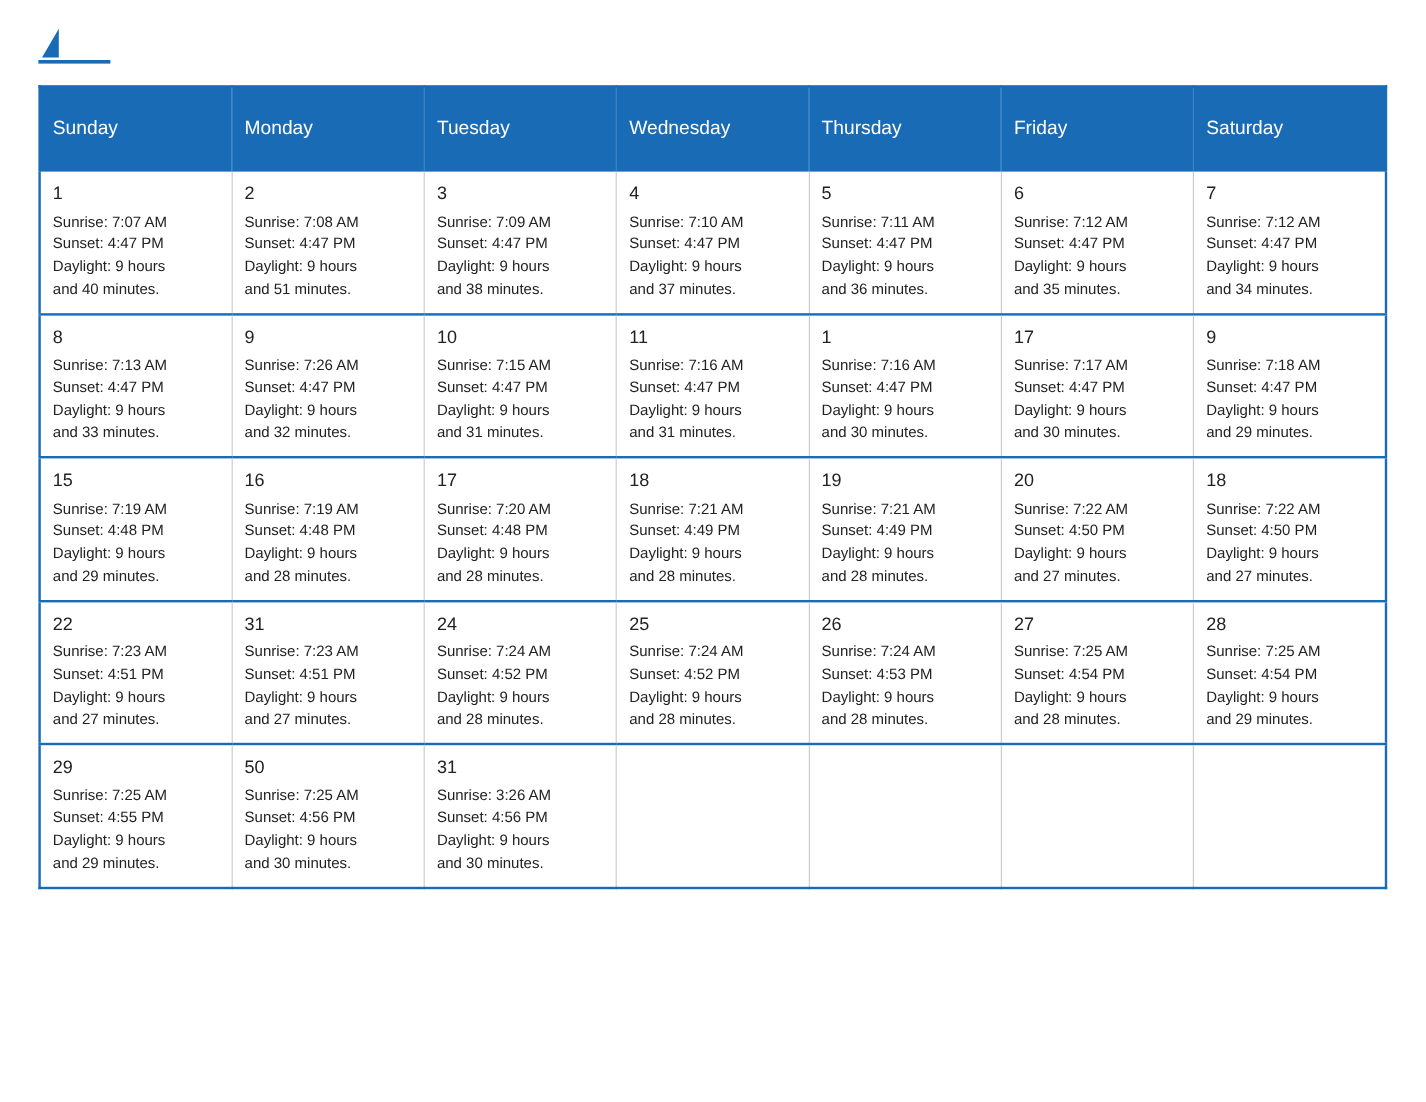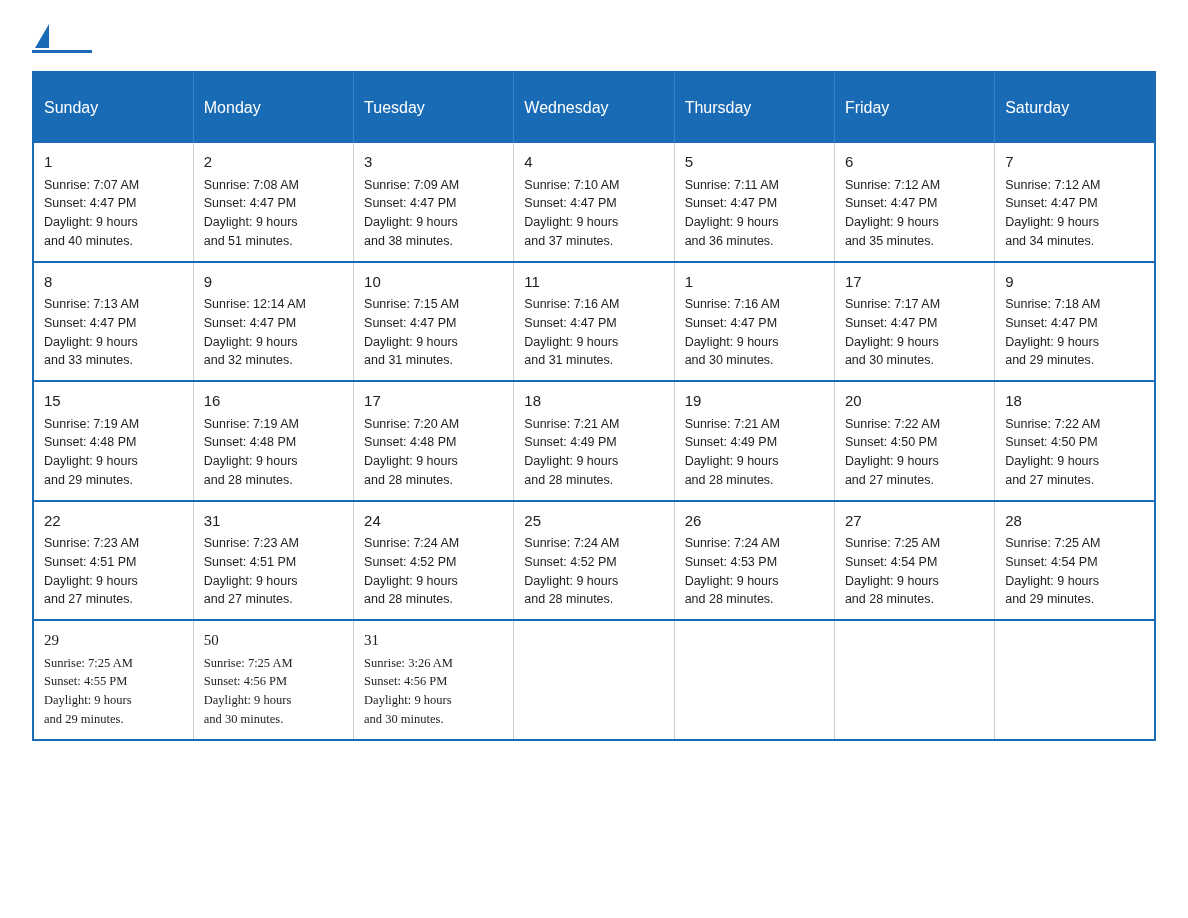--- a/index.html
+++ b/index.html
@@ -104,21 +104,20 @@
       color: #222;
       line-height: 1.5;
     }
 
     .calendar-table td:last-child {
       border-right: none;
     }
 
     .calendar-table tr:last-child td {
       border-bottom: none;
-      font-family: Liberation Serif, serif;
     }
 
     .day-number {
       font-size: 15px;
       font-weight: normal;
       display: block;
       margin-bottom: 2px;
     }
 
     .day-empty {
@@ -160,21 +159,21 @@
         <td><span class="day-number">1</span><span>Sunrise: 7:07 AM</span><br><span>Sunset: 4:47 PM</span><br><span>Daylight: 9 hours</span><br><span>and 40 minutes.</span></td>
         <td><span class="day-number">2</span><span>Sunrise: 7:08 AM</span><br><span>Sunset: 4:47 PM</span><br><span>Daylight: 9 hours</span><br><span>and 51 minutes.</span></td>
         <td><span class="day-number">3</span><span>Sunrise: 7:09 AM</span><br><span>Sunset: 4:47 PM</span><br><span>Daylight: 9 hours</span><br><span>and 38 minutes.</span></td>
         <td><span class="day-number">4</span><span>Sunrise: 7:10 AM</span><br><span>Sunset: 4:47 PM</span><br><span>Daylight: 9 hours</span><br><span>and 37 minutes.</span></td>
         <td><span class="day-number">5</span><span>Sunrise: 7:11 AM</span><br><span>Sunset: 4:47 PM</span><br><span>Daylight: 9 hours</span><br><span>and 36 minutes.</span></td>
         <td><span class="day-number">6</span><span>Sunrise: 7:12 AM</span><br><span>Sunset: 4:47 PM</span><br><span>Daylight: 9 hours</span><br><span>and 35 minutes.</span></td>
         <td><span class="day-number">7</span><span>Sunrise: 7:12 AM</span><br><span>Sunset: 4:47 PM</span><br><span>Daylight: 9 hours</span><br><span>and 34 minutes.</span></td>
       </tr>
       <tr>
         <td><span class="day-number">8</span><span>Sunrise: 7:13 AM</span><br><span>Sunset: 4:47 PM</span><br><span>Daylight: 9 hours</span><br><span>and 33 minutes.</span></td>
-        <td><span class="day-number">9</span><span>Sunrise: 12:14 AM</span><br><span>Sunset: 4:47 PM</span><br><span>Daylight: 9 hours</span><br><span>and 32 minutes.</span></td>
+        <td><span class="day-number">9</span><span>Sunrise: 7:26 AM</span><br><span>Sunset: 4:47 PM</span><br><span>Daylight: 9 hours</span><br><span>and 32 minutes.</span></td>
         <td><span class="day-number">10</span><span>Sunrise: 7:15 AM</span><br><span>Sunset: 4:47 PM</span><br><span>Daylight: 9 hours</span><br><span>and 31 minutes.</span></td>
         <td><span class="day-number">11</span><span>Sunrise: 7:16 AM</span><br><span>Sunset: 4:47 PM</span><br><span>Daylight: 9 hours</span><br><span>and 31 minutes.</span></td>
         <td><span class="day-number">1</span><span>Sunrise: 7:16 AM</span><br><span>Sunset: 4:47 PM</span><br><span>Daylight: 9 hours</span><br><span>and 30 minutes.</span></td>
         <td><span class="day-number">17</span><span>Sunrise: 7:17 AM</span><br><span>Sunset: 4:47 PM</span><br><span>Daylight: 9 hours</span><br><span>and 30 minutes.</span></td>
         <td><span class="day-number">9</span><span>Sunrise: 7:18 AM</span><br><span>Sunset: 4:47 PM</span><br><span>Daylight: 9 hours</span><br><span>and 29 minutes.</span></td>
       </tr>
       <tr>
         <td><span class="day-number">15</span><span>Sunrise: 7:19 AM</span><br><span>Sunset: 4:48 PM</span><br><span>Daylight: 9 hours</span><br><span>and 29 minutes.</span></td>
         <td><span class="day-number">16</span><span>Sunrise: 7:19 AM</span><br><span>Sunset: 4:48 PM</span><br><span>Daylight: 9 hours</span><br><span>and 28 minutes.</span></td>
         <td><span class="day-number">17</span><span>Sunrise: 7:20 AM</span><br><span>Sunset: 4:48 PM</span><br><span>Daylight: 9 hours</span><br><span>and 28 minutes.</span></td>

